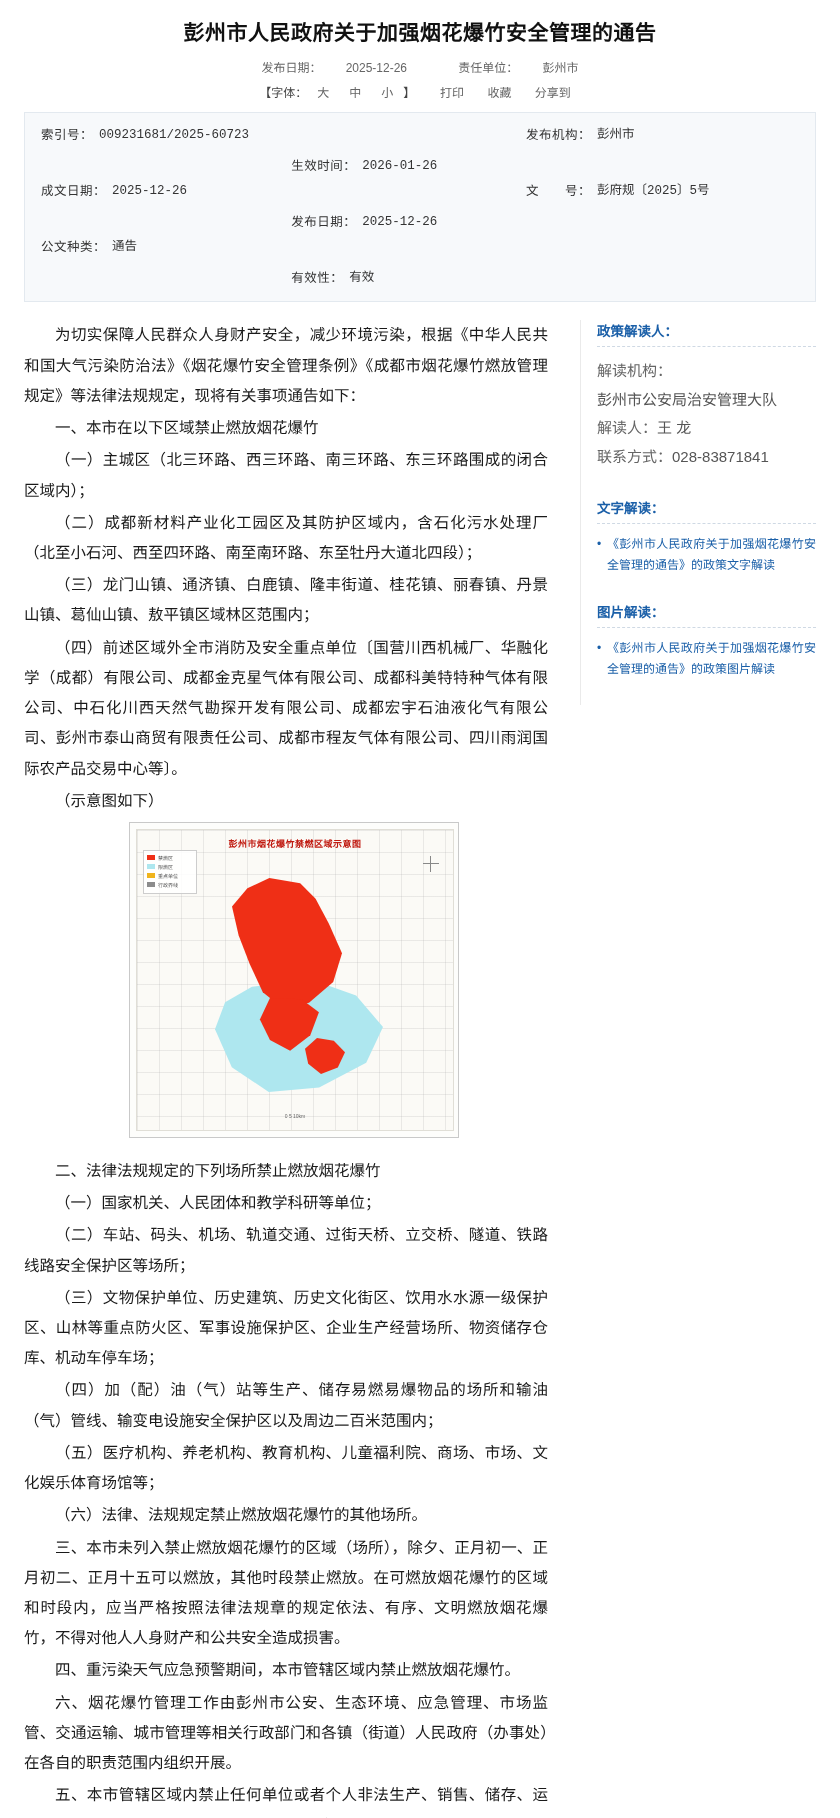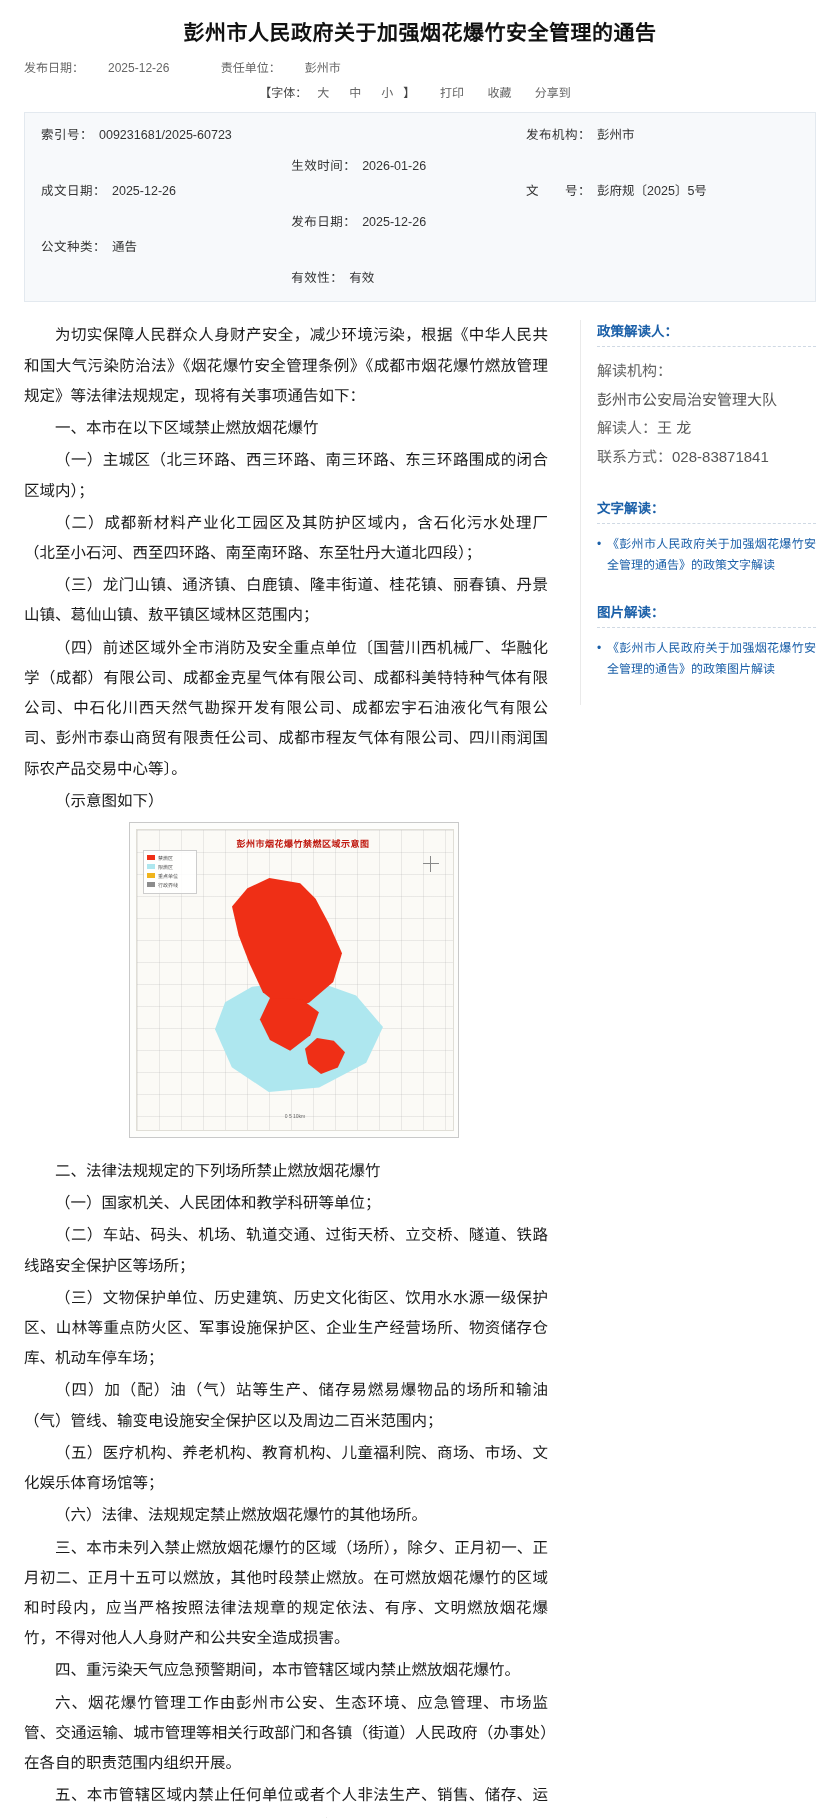--- a/index.html
+++ b/index.html
@@ -25,21 +25,21 @@
   .doc-title {
     text-align: center;
     font-size: 21px;
     font-weight: bold;
     color: #111;
     padding: 18px 60px 10px 60px;
     line-height: 1.45;
     letter-spacing: 0.5px;
   }
   .meta-line {
-    text-align: left;
+    text-align: center;
     font-size: 12px;
     color: #666;
     padding-bottom: 8px;
   }
   .meta-line span {
     margin: 0 12px;
   }
   .tool-line {
     text-align: center;
     font-size: 12px;
@@ -77,20 +77,21 @@
   .info-cell.c1 { width: 33%; }
   .info-cell.c2 { width: 31%; margin-top: 31px; }
   .info-cell.c3 { width: 36%; }
   .info-label {
     color: #333;
     letter-spacing: 0.5px;
   }
   .info-value {
     color: #333;
     margin-left: 6px;
+    font-family: Liberation Mono, monospace;
   }
 
   
   .content-wrap {
     display: flex;
     padding: 0 24px 0 24px;
     box-sizing: border-box;
     align-items: flex-start;
   }
   .article {
@@ -121,21 +122,21 @@
     position: relative;
     width: 100%;
     height: 300px;
     background: #fbfaf6;
     border: 1px solid #e0ded6;
     overflow: hidden;
   }
   .map-title {
     position: absolute;
     top: 6px;
-    left: 8px;
+    left: 0;
     width: 100%;
     text-align: center;
     font-size: 9px;
     font-weight: bold;
     color: #c01a10;
     text-indent: 0;
     letter-spacing: 0.5px;
     z-index: 5;
   }
   .map-legend {

